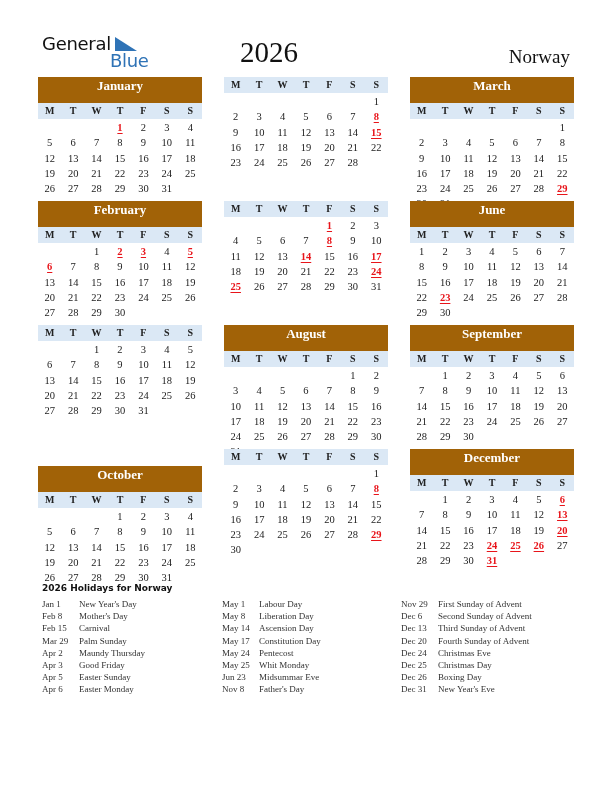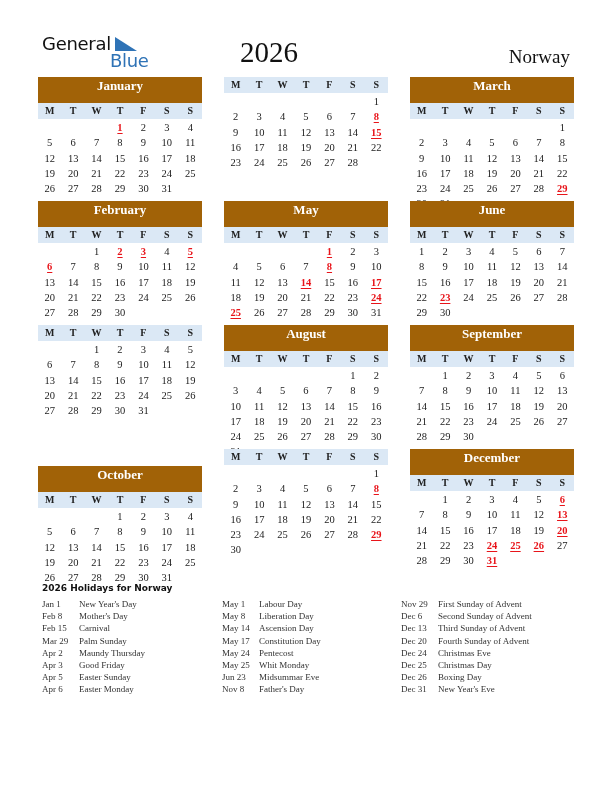--- a/index.html
+++ b/index.html
@@ -225,21 +225,20 @@
         <span>24</span>
         <span>25</span>
         <span>26</span>
         <span>27</span>
         <span>28</span>
         <span>29</span>
         <span>30</span>
       </div>
     </div>
     <div class="month" style="left: 224px; top: 201px;">
-      <div class="mhead">May</div>
       <div class="wdays">
         <span>M</span>
         <span>T</span>
         <span>W</span>
         <span>T</span>
         <span>F</span>
         <span>S</span>
         <span>S</span>
       </div>
       <div class="days">

